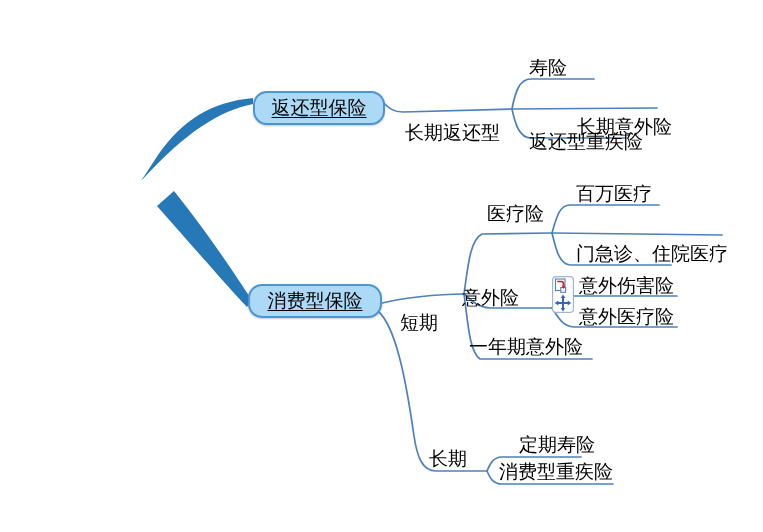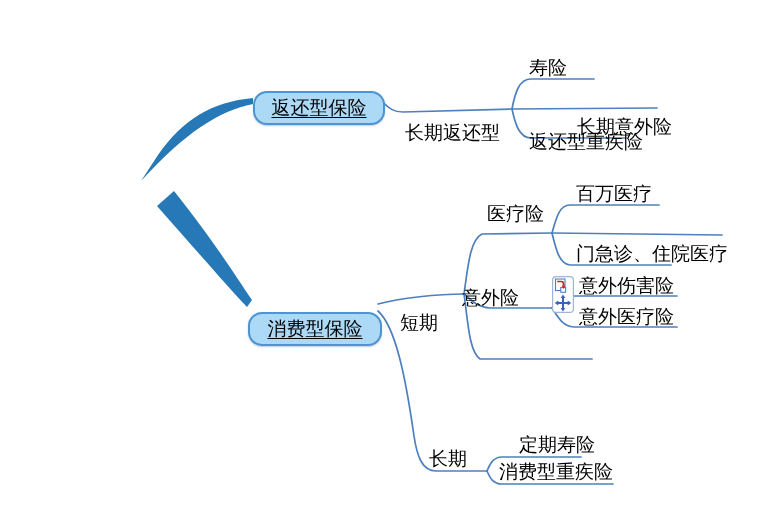--- a/index.html
+++ b/index.html
@@ -49,38 +49,39 @@
 
     <path class="ln" d="M 378 311 C 396 327, 406 380, 414 436 C 417 456, 422 471, 436 471 L 487 471"></path>
     <path class="ln" d="M 487 471 C 490 464, 493 457, 502 457 L 581 457"></path>
     <path class="ln" d="M 487 471 C 490 478, 493 484, 502 484 L 613 484"></path>
   </svg>
 
 
   <div class="node-box" style="left:253px;top:91px;width:128px;height:30px;">
     <span>返还型保险</span>
   </div>
-  <div class="node-box" style="left:248px;top:312px;width:130px;height:30px;text-align:center;">
+  <div class="node-box" style="left:248px;top:284px;width:130px;height:30px;text-align:center;">
     <span>消费型保险</span>
   </div>
 
   <div class="lbl" style="left:405px;top:90px;margin-top:33px;">长期返还型</div>
   <div class="lbl" style="left:529px;top:58px;">寿险</div>
   <div class="lbl" style="left:529px;top:88px;margin-top:44px;">返还型重疾险</div>
   <div class="lbl" style="left:529px;top:117px;margin-left:48px;">长期意外险</div>
 
   <div class="lbl" style="left:400px;top:274px;margin-top:39px;">短期</div>
   <div class="lbl" style="left:487px;top:204px;">医疗险</div>
   <div class="lbl" style="left:576px;top:184px;font-family:Liberation Serif, serif;">百万医疗</div>
   <div class="lbl" style="left:576px;top:214px;margin-top:30px;">门急诊、住院医疗</div>
 
   <div class="lbl" style="left:462px;top:288px;">意外险</div>
   <div class="lbl" style="left:579px;top:276px;">意外伤害险</div>
   <div class="lbl" style="left:579px;top:307px;">意外医疗险</div>
 
+  <div class="lbl" style="left:469px;top:337px;">一年期意外险</div>
 
   <div class="lbl" style="left:429px;top:449px;">长期</div>
   <div class="lbl" style="left:499px;top:435px;margin-left:20px;">定期寿险</div>
   <div class="lbl" style="left:499px;top:462px;">消费型重疾险</div>
 
   <svg class="drag-icon" width="22" height="37" viewBox="0 0 22 37">
     <rect x="0.6" y="0.6" width="20.8" height="35.8" rx="3.5" fill="#ffffff" stroke="#9eb6d4" stroke-width="1.2"></rect>
     <rect x="3.5" y="3" width="9.5" height="11.5" fill="#ffffff" stroke="#4d80bd" stroke-width="1.1"></rect>
     <rect x="8.8" y="11.5" width="4.8" height="4.8" fill="#ffffff" stroke="#4d80bd" stroke-width="1.1"></rect>
     <path d="M 5.2 5.5 L 9.3 5.5 Q 11.5 5.5 11.5 8 L 11.5 9.8" fill="none" stroke="#c5271c" stroke-width="1.7"></path>

